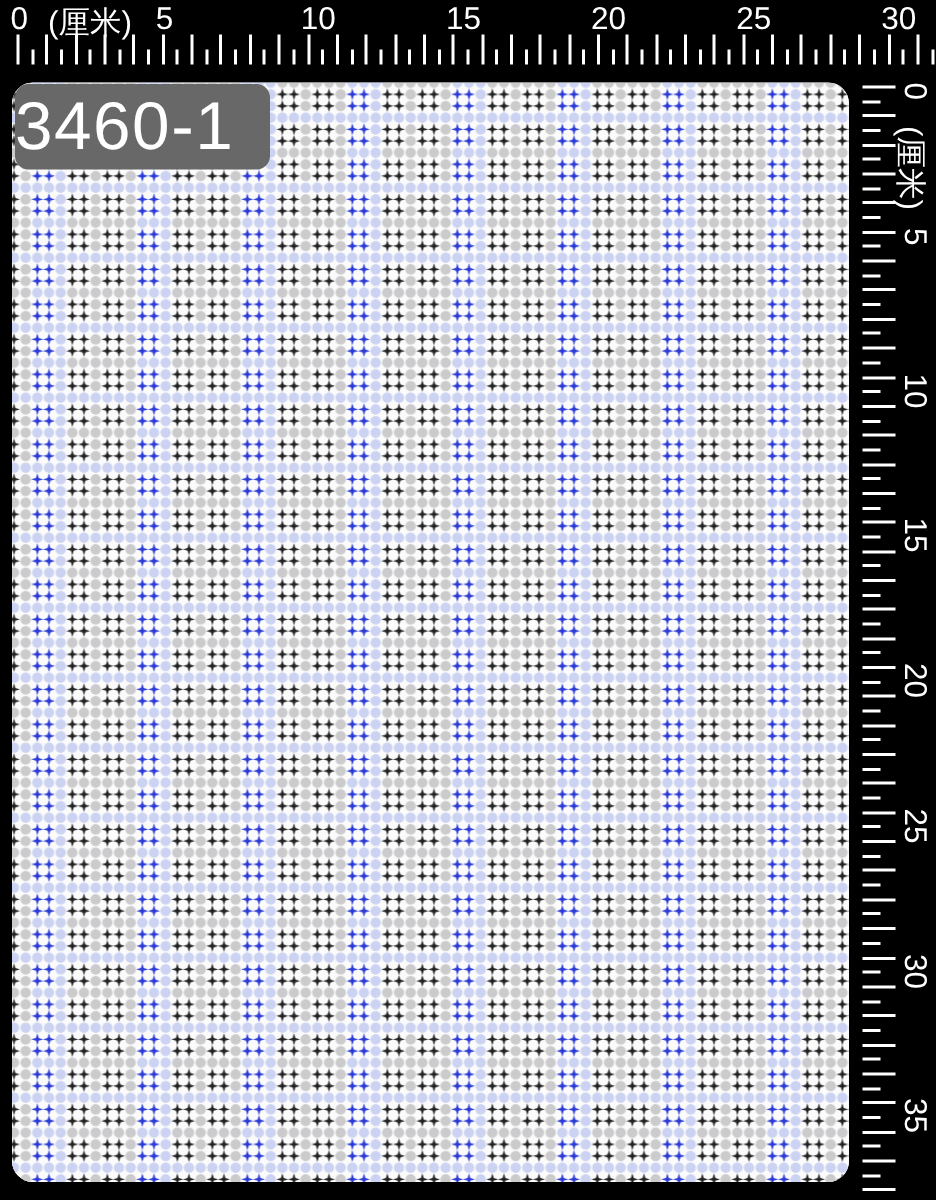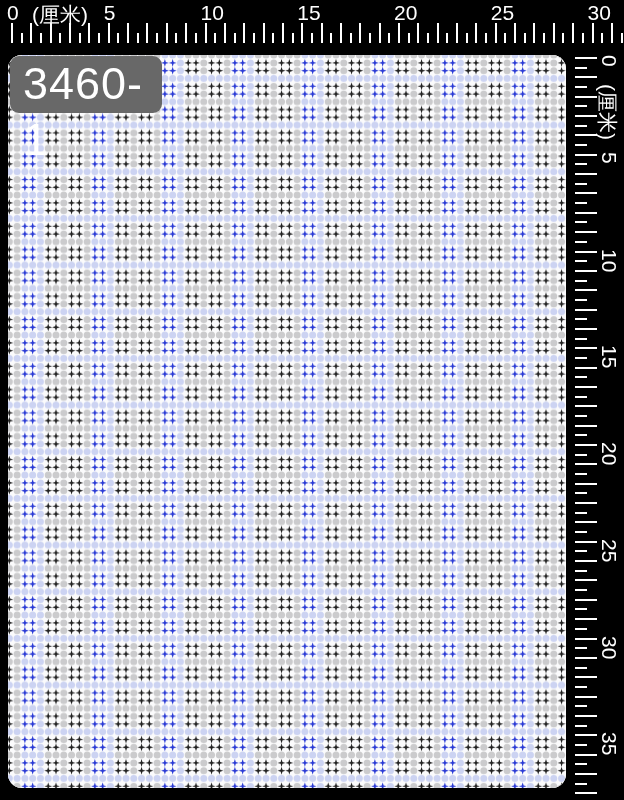--- a/index.html
+++ b/index.html
@@ -1,23 +1,23 @@
 <!DOCTYPE html>
 <html><head>
 <meta charset="utf-8">
 <style>
   html,body{margin:0;padding:0;background:#000;}
   .stage{position:relative;width:624px;height:800px;background:#000;overflow:hidden;
          font-family:"Liberation Sans","DejaVu Sans",sans-serif;}
   .fabric{position:absolute;left:8px;top:55px;width:558px;height:733px;
           border-radius:14px;overflow:hidden;background:#fbfbfc;}
   .fabric svg{display:block;}
-  .sample-label{position:absolute;left:10px;top:56px;width:152px;height:57px;
+  .sample-label{position:absolute;left:10px;top:56px;width:170px;height:57px;
           background:#686868;border-radius:9px;color:#fff;font-size:45px;
-          line-height:56px;padding-left:13px;letter-spacing:1px;box-sizing:border-box;
+          line-height:56px;letter-spacing:1px;box-sizing:border-box;
           font-family:"Liberation Sans",sans-serif;}
   .ruler{position:absolute;}
   #ruler-top{left:0;top:0;width:624px;height:54px;}
   #ruler-right{right:0;top:54px;width:54px;height:746px;}
   .tick{position:absolute;background:#fff;}
   .num{position:absolute;color:#fff;font-size:21px;white-space:nowrap;}
   .num.v{transform:rotate(90deg);transform-origin:0 0;}
 </style>
 </head>
 <body>

